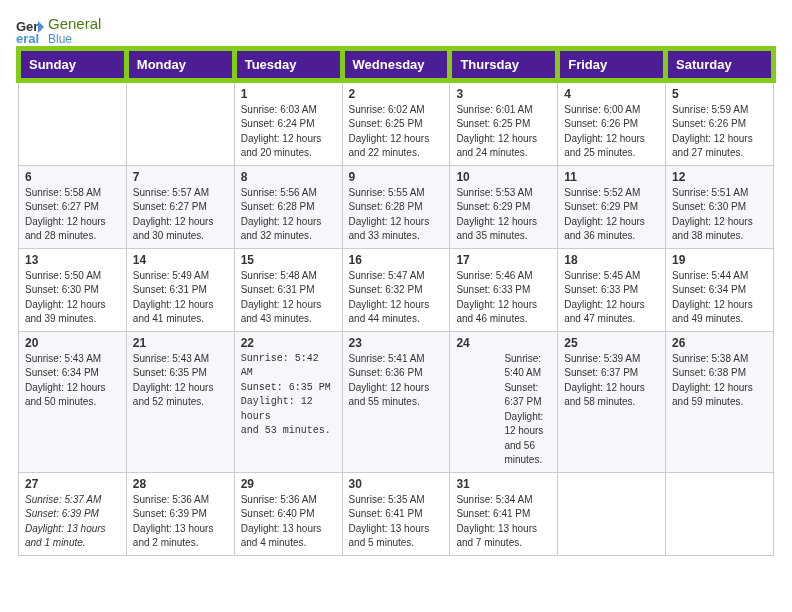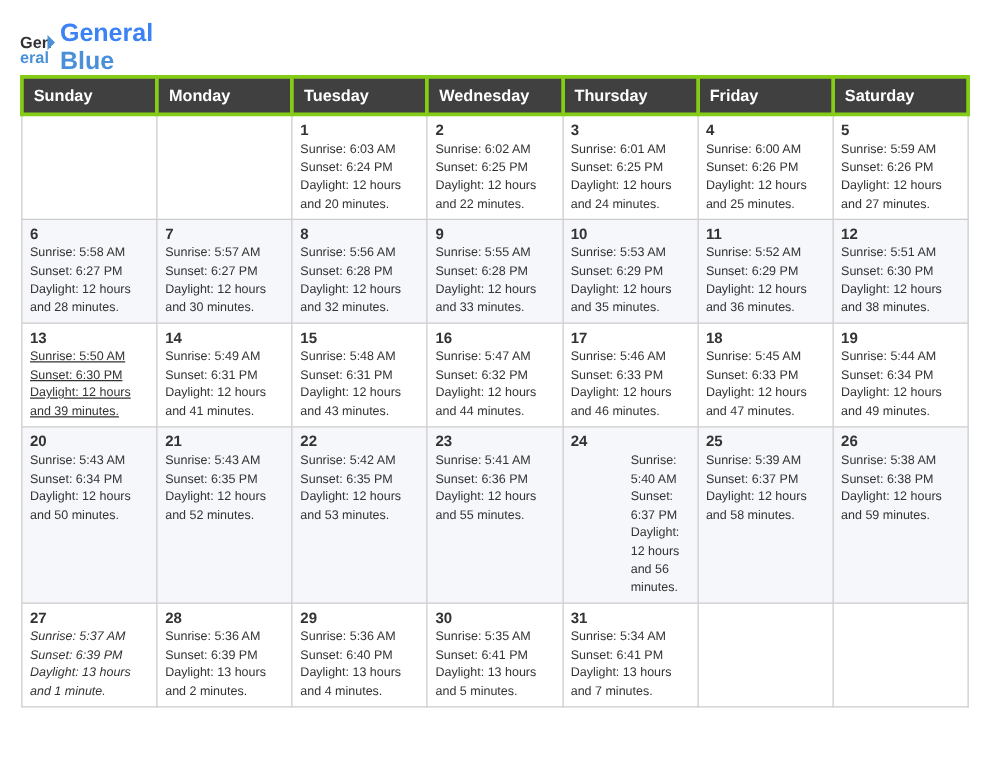--- a/index.html
+++ b/index.html
@@ -35,27 +35,27 @@
     }
     .location {
       font-size: 16px;
       color: #555;
     }
     .calendar {
       width: 100%;
       border-collapse: collapse;
     }
     .calendar th {
-      background: #404040;
+      background: #4c1d95;
       color: #fff;
       text-align: left;
       padding: 6px 8px;
       font-size: 13px;
       font-weight: bold;
-      border: 3px solid #84cc16;
+      border: 5px solid #84cc16;
     }
     .calendar td {
       vertical-align: top;
       padding: 4px 6px;
       border: 1px solid #ccc;
       width: calc(100% / 7);
       height: 80px;
       font-size: 10.5px;
       color: #333;
       background: #fff;
@@ -81,22 +81,22 @@
 <body>
 
 <div class="header">
   <div class="logo">
     <svg class="logo-icon" viewBox="0 0 28 28">
       <text x="0" y="14" font-size="13" font-weight="bold" fill="#333">Gen</text>
       <text x="0" y="26" font-size="13" font-weight="bold" fill="#4a90d9">eral</text>
       <polygon points="22,4 28,10 22,16" fill="#4a90d9"></polygon>
     </svg>
     <div>
-      <div style="font-size:20px;font-weight:bold;color:#3b82f6;line-height:1.1">General</div>
-      <div style="font-size:20px;font-weight:bold;color:#4a90d9;line-height:1.1">Blue</div>
+      <div style="font-size:15px;font-weight:normal;color:#4d7c0f;line-height:1.1">General</div>
+      <div style="font-size:12px;font-weight:normal;color:#4a90d9;line-height:1.1">Blue</div>
     </div>
   </div>
   <div class="title-block">
     <div class="month-title"></div>
     <div class="location"></div>
   </div>
 </div>
 
 <table class="calendar">
   <thead>
@@ -197,21 +197,21 @@
           <div class="day-number">12</div>
           <div class="day-info" style="white-space: pre-line;">Sunrise: 5:51 AM
 Sunset: 6:30 PM
 Daylight: 12 hours
 and 38 minutes.</div>
         </td>
       </tr>
       <tr>
         <td>
           <div class="day-number">13</div>
-          <div class="day-info" style="white-space: pre-line; text-decoration: underline;">Sunrise: 5:50 AM
+          <div class="day-info" style="white-space: pre-line;">Sunrise: 5:50 AM
 Sunset: 6:30 PM
 Daylight: 12 hours
 and 39 minutes.</div>
         </td>
         <td>
           <div class="day-number">14</div>
           <div class="day-info" style="white-space: pre-line;">Sunrise: 5:49 AM
 Sunset: 6:31 PM
 Daylight: 12 hours
 and 41 minutes.</div>
@@ -262,21 +262,21 @@
         </td>
         <td>
           <div class="day-number">21</div>
           <div class="day-info" style="white-space: pre-line;">Sunrise: 5:43 AM
 Sunset: 6:35 PM
 Daylight: 12 hours
 and 52 minutes.</div>
         </td>
         <td>
           <div class="day-number">22</div>
-          <div class="day-info" style="white-space: pre-line;">Sunrise: 5:42 AM
+          <div class="day-info" style="white-space: pre-line; font-family: Liberation Mono, monospace;">Sunrise: 5:42 AM
 Sunset: 6:35 PM
 Daylight: 12 hours
 and 53 minutes.</div>
         </td>
         <td>
           <div class="day-number">23</div>
           <div class="day-info" style="white-space: pre-line;">Sunrise: 5:41 AM
 Sunset: 6:36 PM
 Daylight: 12 hours
 and 55 minutes.</div>

